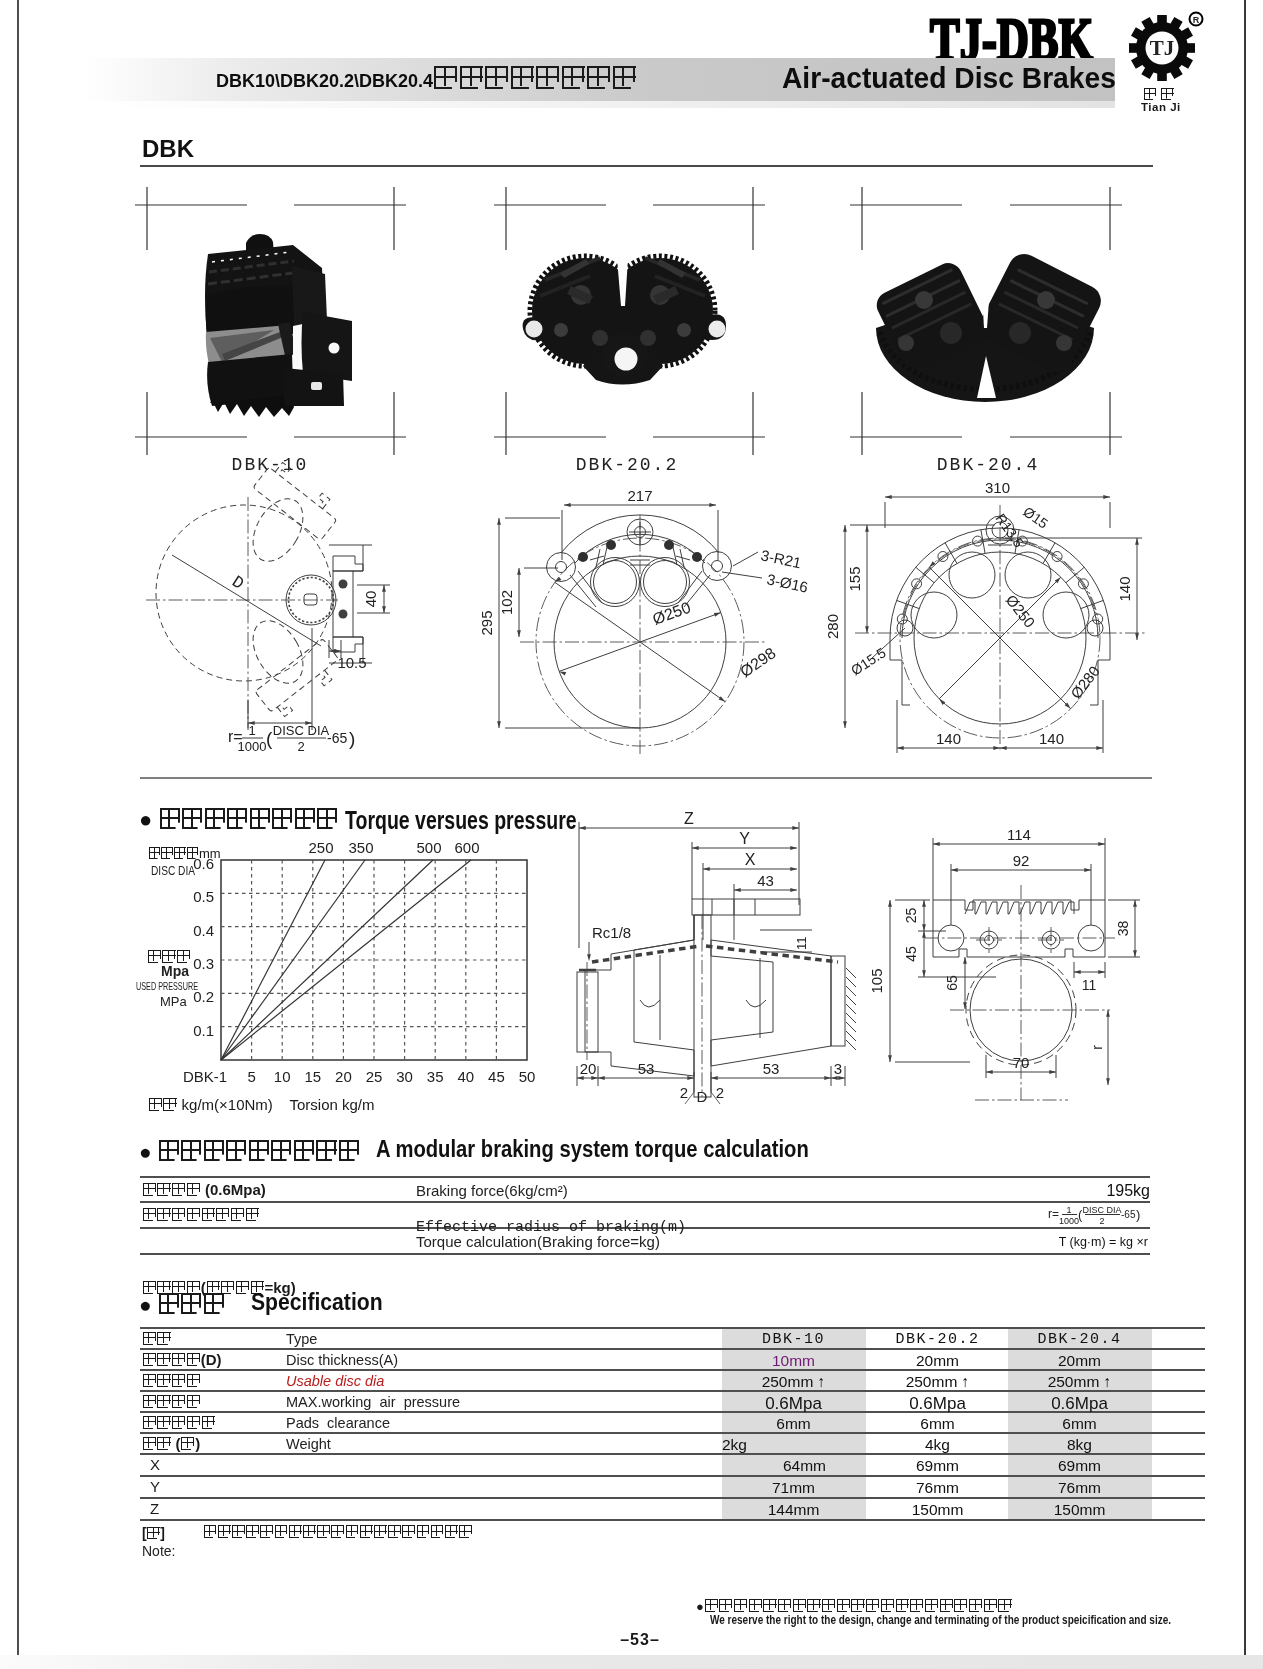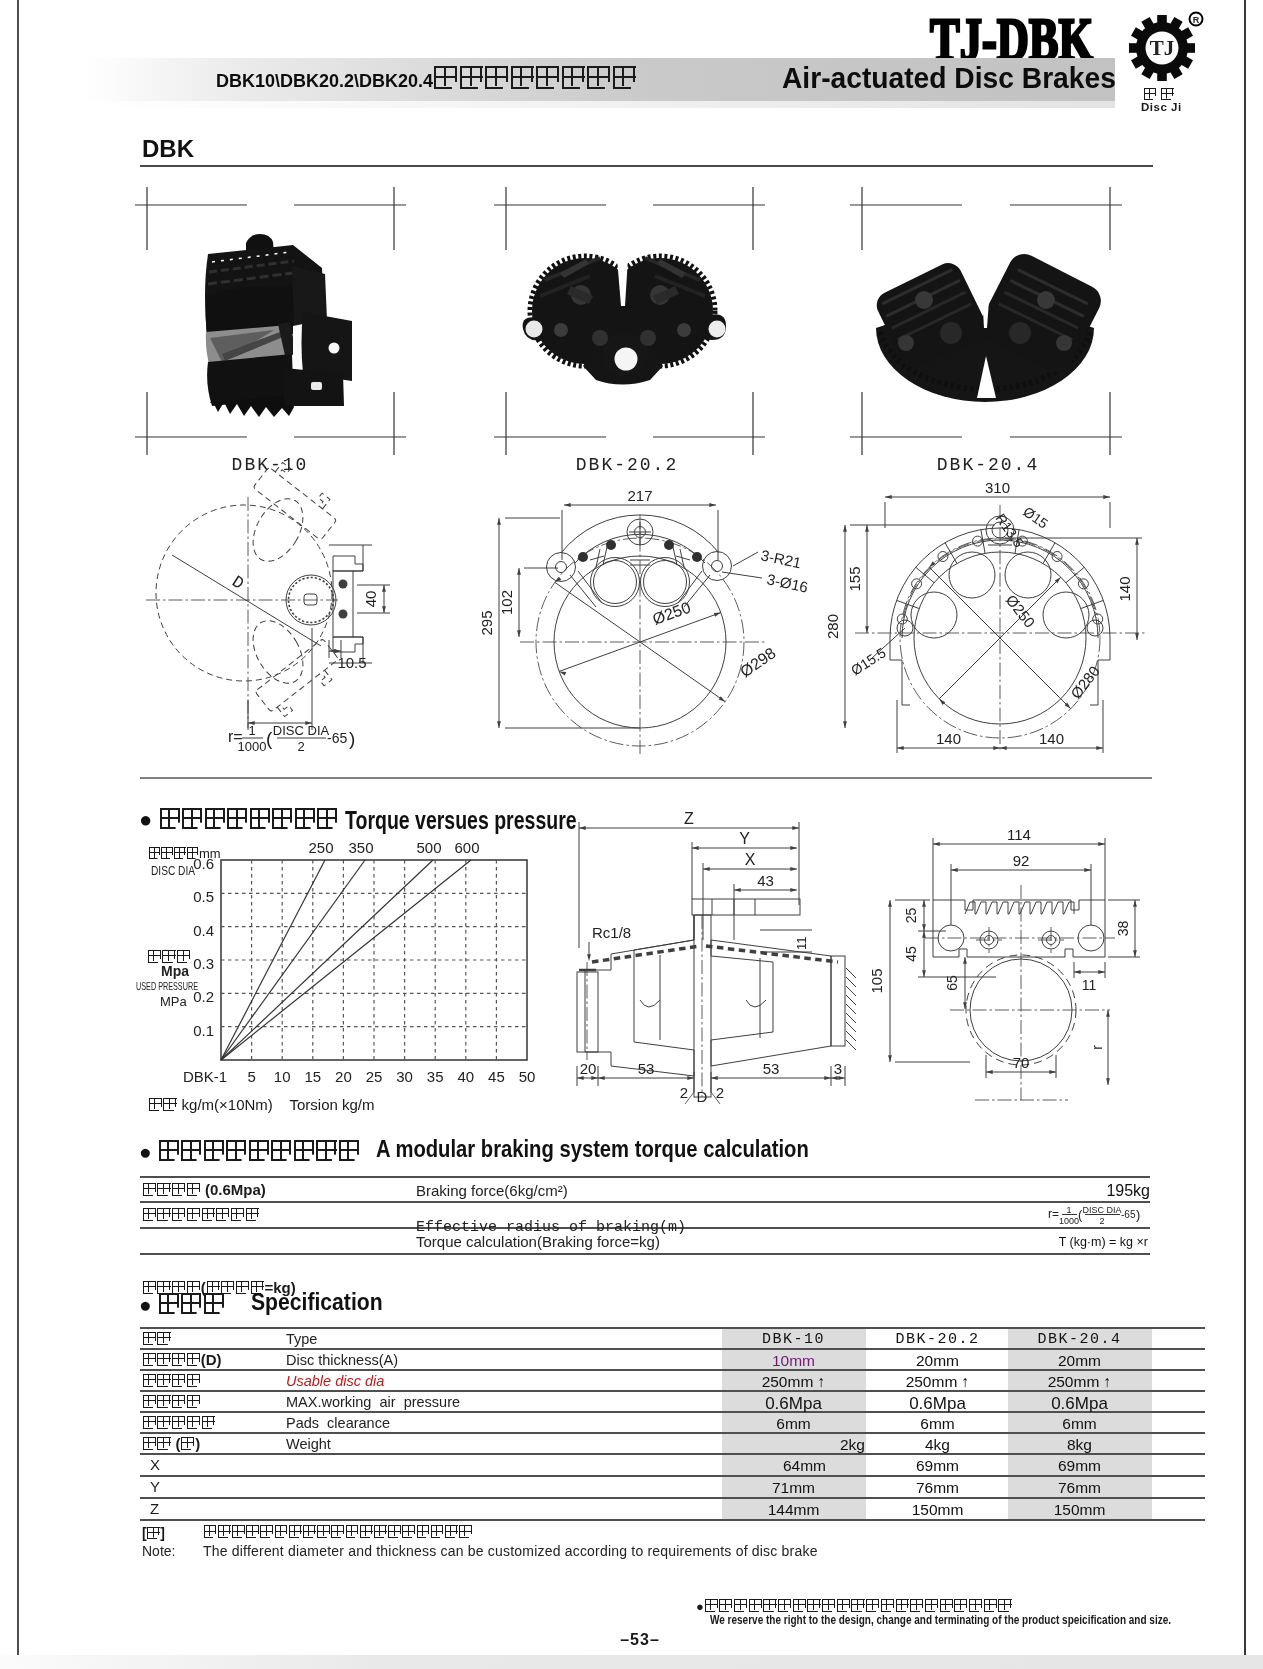--- a/index.html
+++ b/index.html
@@ -62,21 +62,21 @@
       </g>
       <g transform="rotate(330 42 38)">
         <rect x="37.2" y="5" width="9.6" height="11" fill="#0a0a0a"></rect>
       </g>
 <circle cx="42" cy="38" r="16.5" fill="#ffffff"></circle>
 <text x="42" y="45" text-anchor="middle" style="font-family:'Liberation Serif',serif;font-weight:bold;font-size:21px" fill="#000">TJ</text>
 <circle cx="76" cy="9" r="6.5" fill="none" stroke="#000" stroke-width="2"></circle>
 <text x="76" y="12.5" text-anchor="middle" style="font-weight:bold;font-size:9px" fill="#000">R</text>
 </svg>
 <div class="ab b" style="left:1143px;top:86px;font-size:14px;"><i class="c"></i>&nbsp;<i class="c"></i></div>
-<div class="ab b" style="left:1141px;top:101px;font-size:11.5px;letter-spacing:.5px;">Disc Ji</div>
+<div class="ab b" style="left:1141px;top:101px;font-size:11.5px;letter-spacing:.5px;">Tian Ji</div>
 <div class="ab b" style="left:142px;top:135px;font-size:24px;color:#111;">DBK</div>
 <div class="ab" style="left:140px;top:165px;width:1013px;height:1.8px;background:#4a4a4a"></div>
 <svg class="ab" style="left:0;top:0" width="1263" height="500" viewBox="0 0 1263 500">
       <line x1="135" y1="205" x2="247" y2="205" stroke="#333" stroke-width="1.2"></line>
       <line x1="147" y1="187" x2="147" y2="250" stroke="#333" stroke-width="1.2"></line>
       <line x1="294" y1="205" x2="406" y2="205" stroke="#333" stroke-width="1.2"></line>
       <line x1="394" y1="187" x2="394" y2="250" stroke="#333" stroke-width="1.2"></line>
       <line x1="135" y1="437" x2="247" y2="437" stroke="#333" stroke-width="1.2"></line>
       <line x1="147" y1="392" x2="147" y2="455" stroke="#333" stroke-width="1.2"></line>
       <line x1="294" y1="437" x2="406" y2="437" stroke="#333" stroke-width="1.2"></line>
@@ -649,35 +649,34 @@
 <div class="ab " style="left:722px;top:1394px;width:143px;text-align:center;font-size:17px;color:#111;">0.6Mpa</div>
 <div class="ab " style="left:866px;top:1394px;width:143px;text-align:center;font-size:17px;color:#111;">0.6Mpa</div>
 <div class="ab " style="left:1008px;top:1394px;width:143px;text-align:center;font-size:17px;color:#111;">0.6Mpa</div>
 <div class="ab" style="left:142px;top:1414px;font-size:15px;font-weight:bold;"><i class="c"></i><i class="c"></i><i class="c"></i><i class="c"></i><i class="c"></i></div>
 <div class="ab" style="left:286px;top:1415px;font-size:14.5px;color:#222;">Pads&nbsp; clearance</div>
 <div class="ab " style="left:722px;top:1415px;width:143px;text-align:center;font-size:15.5px;color:#111;">6mm</div>
 <div class="ab " style="left:866px;top:1415px;width:143px;text-align:center;font-size:15.5px;color:#111;">6mm</div>
 <div class="ab " style="left:1008px;top:1415px;width:143px;text-align:center;font-size:15.5px;color:#111;">6mm</div>
 <div class="ab" style="left:142px;top:1435px;font-size:15px;font-weight:bold;"><i class="c"></i><i class="c"></i> (<i class="c"></i>)</div>
 <div class="ab" style="left:286px;top:1436px;font-size:14.5px;color:#222;">Weight</div>
-<div class="ab " style="left:722px;top:1436px;width:143px;text-align:right;font-size:15.5px;color:#111;">2kg</div>
+<div class="ab " style="left:722px;top:1436px;width:143px;text-align:left;font-size:15.5px;color:#111;">2kg</div>
 <div class="ab " style="left:866px;top:1436px;width:143px;text-align:center;font-size:15.5px;color:#111;">4kg</div>
 <div class="ab " style="left:1008px;top:1436px;width:143px;text-align:center;font-size:15.5px;color:#111;">8kg</div>
 <div class="ab" style="left:142px;top:1456px;font-size:15px;font-weight:bold;"><span style="font-weight:normal;padding-left:8px">X</span></div>
 <div class="ab " style="left:722px;top:1457px;width:165px;text-align:center;font-size:15.5px;color:#111;">64mm</div>
 <div class="ab " style="left:866px;top:1457px;width:143px;text-align:center;font-size:15.5px;color:#111;">69mm</div>
 <div class="ab " style="left:1008px;top:1457px;width:143px;text-align:center;font-size:15.5px;color:#111;">69mm</div>
 <div class="ab" style="left:142px;top:1478px;font-size:15px;font-weight:bold;"><span style="font-weight:normal;padding-left:8px">Y</span></div>
 <div class="ab " style="left:722px;top:1479px;width:143px;text-align:center;font-size:15.5px;color:#111;">71mm</div>
 <div class="ab " style="left:866px;top:1479px;width:143px;text-align:center;font-size:15.5px;color:#111;">76mm</div>
 <div class="ab " style="left:1008px;top:1479px;width:143px;text-align:center;font-size:15.5px;color:#111;">76mm</div>
 <div class="ab" style="left:142px;top:1500px;font-size:15px;font-weight:bold;"><span style="font-weight:normal;padding-left:8px">Z</span></div>
 <div class="ab " style="left:722px;top:1501px;width:143px;text-align:center;font-size:15.5px;color:#111;">144mm</div>
 <div class="ab " style="left:866px;top:1501px;width:143px;text-align:center;font-size:15.5px;color:#111;">150mm</div>
 <div class="ab " style="left:1008px;top:1501px;width:143px;text-align:center;font-size:15.5px;color:#111;">150mm</div>
 <div class="ab b" style="left:142px;top:1525px;font-size:14px;">[<i class="c"></i>]</div>
 <div class="ab b" style="left:203px;top:1524px;font-size:14.5px;"><i class="c"></i><i class="c"></i><i class="c"></i><i class="c"></i><i class="c"></i><i class="c"></i><i class="c"></i><i class="c"></i><i class="c"></i><i class="c"></i><i class="c"></i><i class="c"></i><i class="c"></i><i class="c"></i><i class="c"></i><i class="c"></i><i class="c"></i><i class="c"></i><i class="c"></i></div>
 <div class="ab" style="left:142px;top:1543px;font-size:14px;color:#222;">Note:</div>
-<div class="ab" style="left:203px;top:1543px;font-size:14px;color:#222;letter-spacing:.2px;">The different diameter and thickness can be customized according to requirements of disc brake</div>
 <div class="ab b" style="left:696px;top:1597px;font-size:13px;">●<span style="font-size:15px;"><i class="c"></i><i class="c"></i><i class="c"></i><i class="c"></i><i class="c"></i><i class="c"></i><i class="c"></i><i class="c"></i><i class="c"></i><i class="c"></i><i class="c"></i><i class="c"></i><i class="c"></i><i class="c"></i><i class="c"></i><i class="c"></i><i class="c"></i><i class="c"></i><i class="c"></i><i class="c"></i><i class="c"></i></span></div>
 <div class="ab b" style="left:710px;top:1613px;font-size:12.5px;white-space:nowrap;transform:scale(0.80,1);transform-origin:0 0;">We reserve the right to the design, change and terminating of the product speicification and size.</div>
 <div class="ab b" style="left:600px;top:1631px;width:80px;text-align:center;font-size:16px;letter-spacing:1px;">–53–</div>
 <div class="ab" style="left:0;top:1655px;width:1263px;height:14px;background:linear-gradient(to right,#fbfbfb,#e9e9e9 30%,#e6e6e6);"></div>
 </div>
 </body></html>

